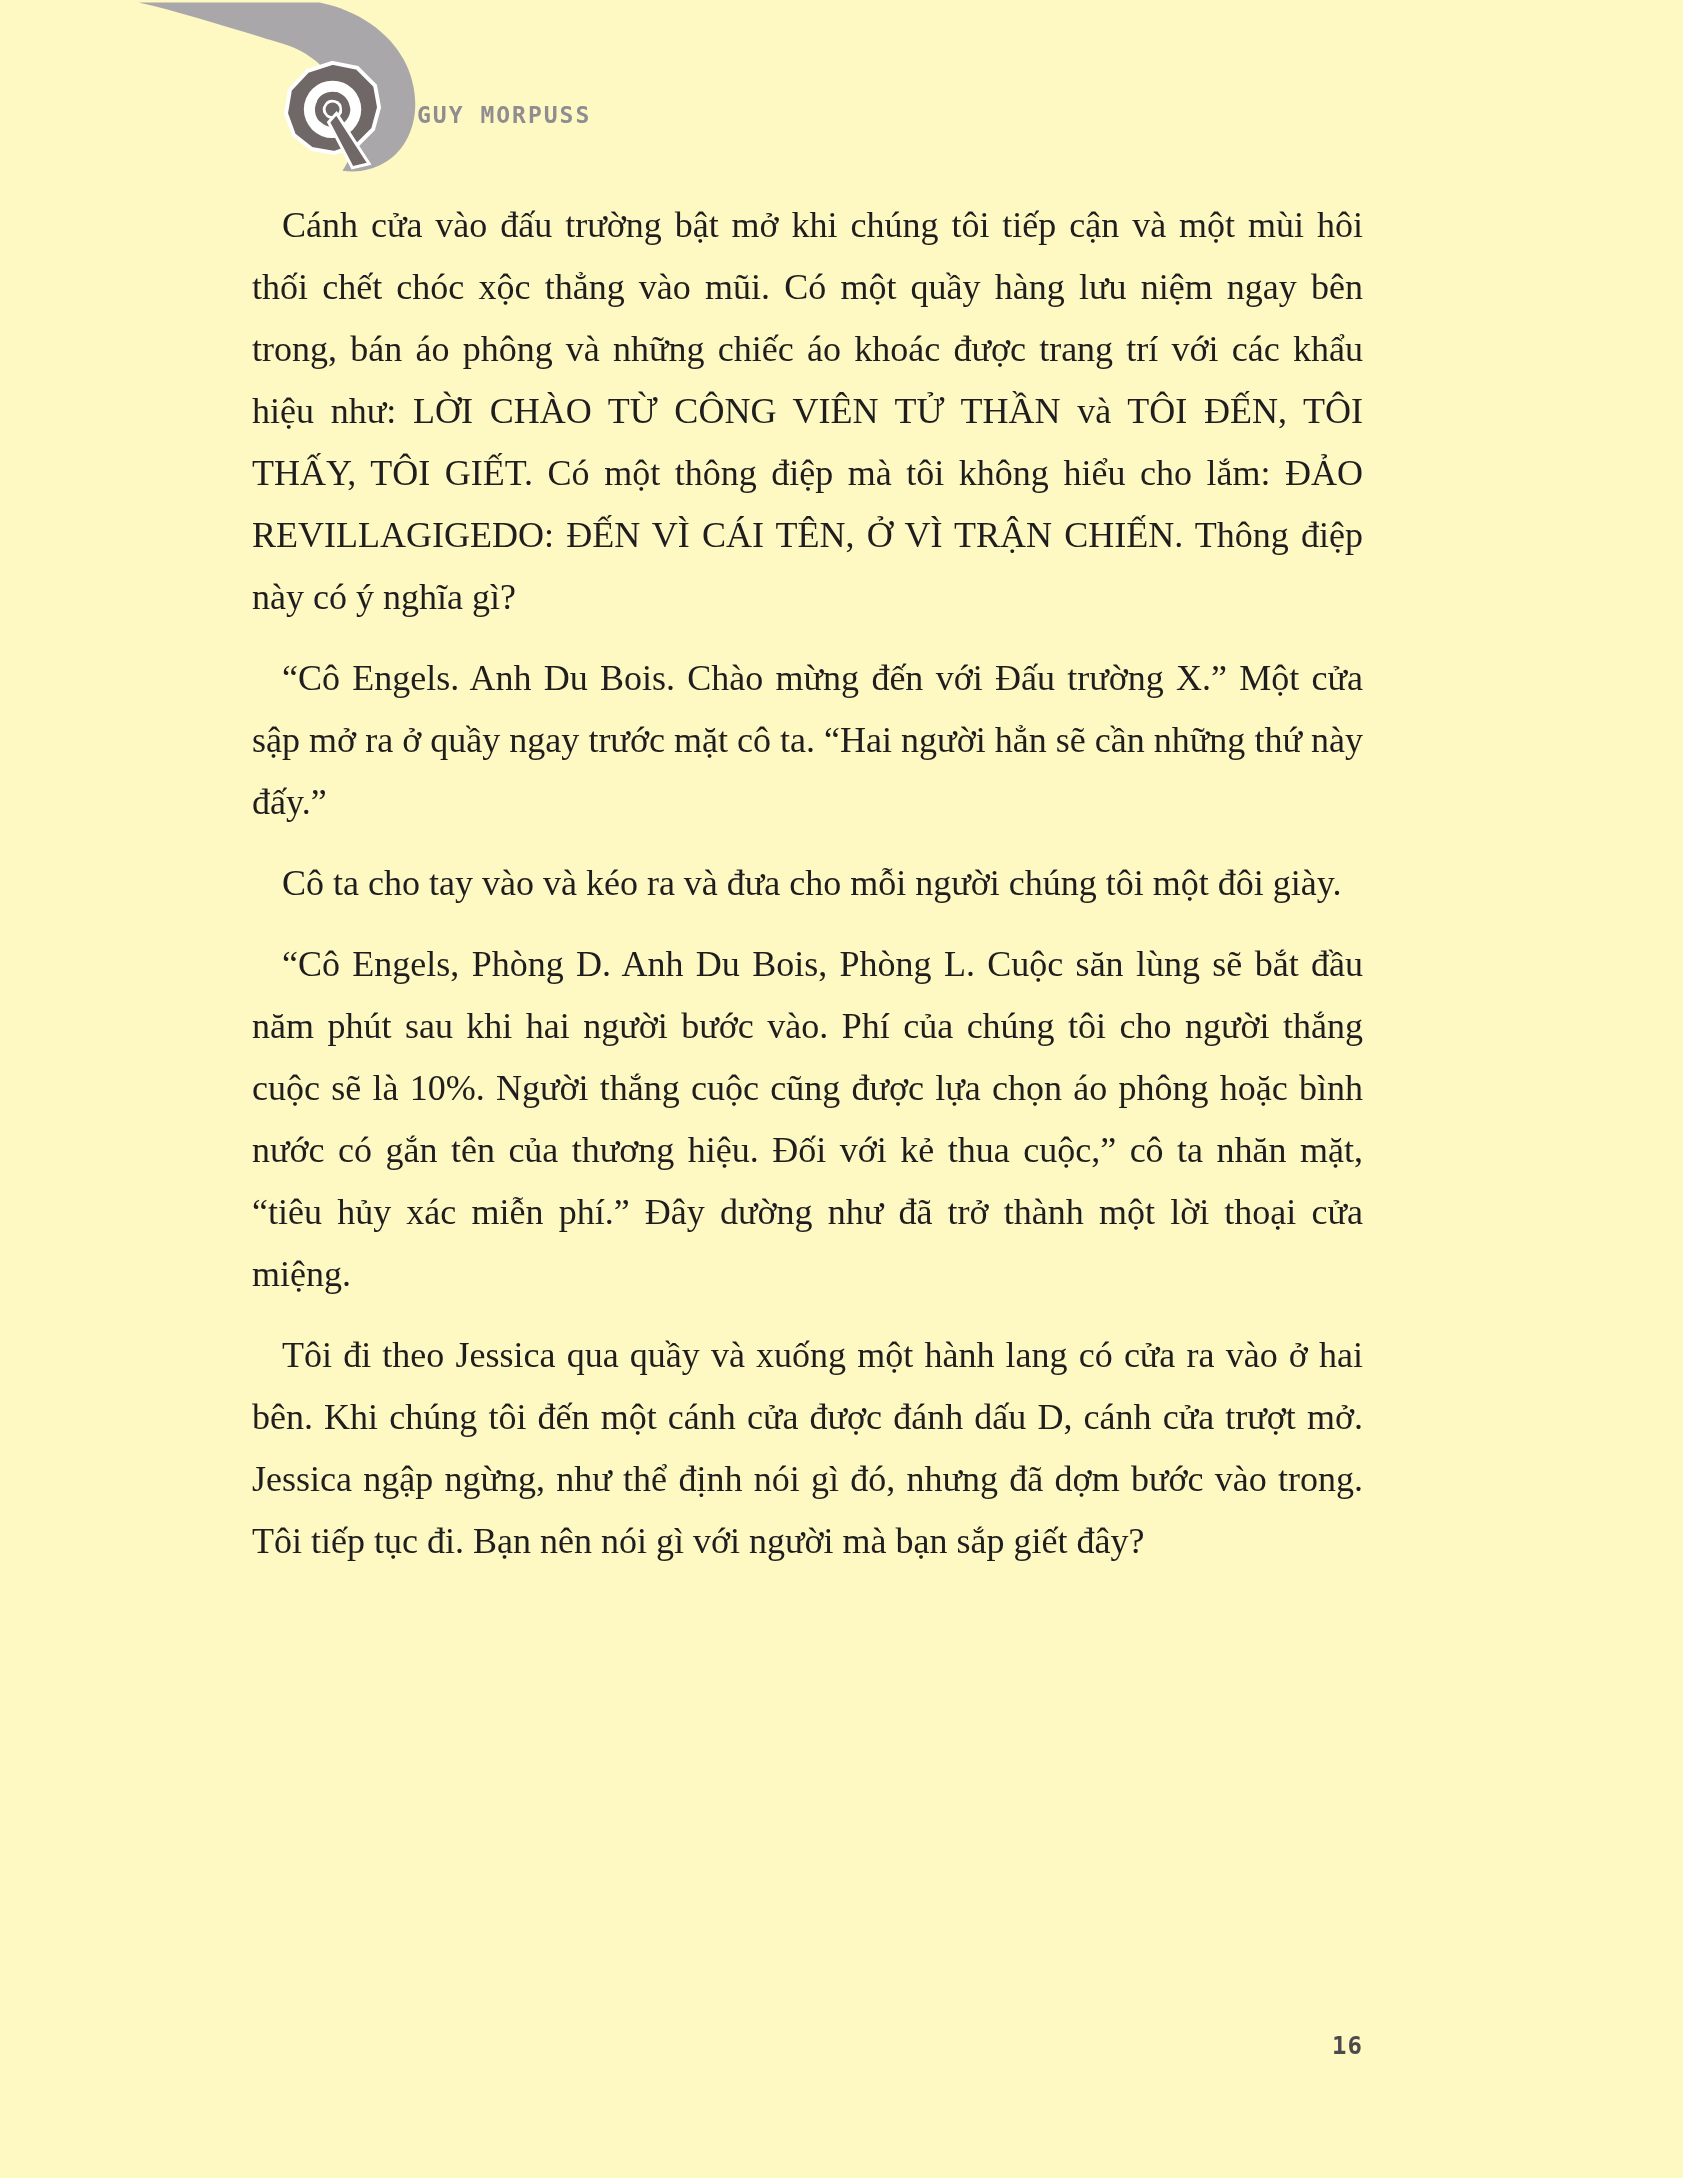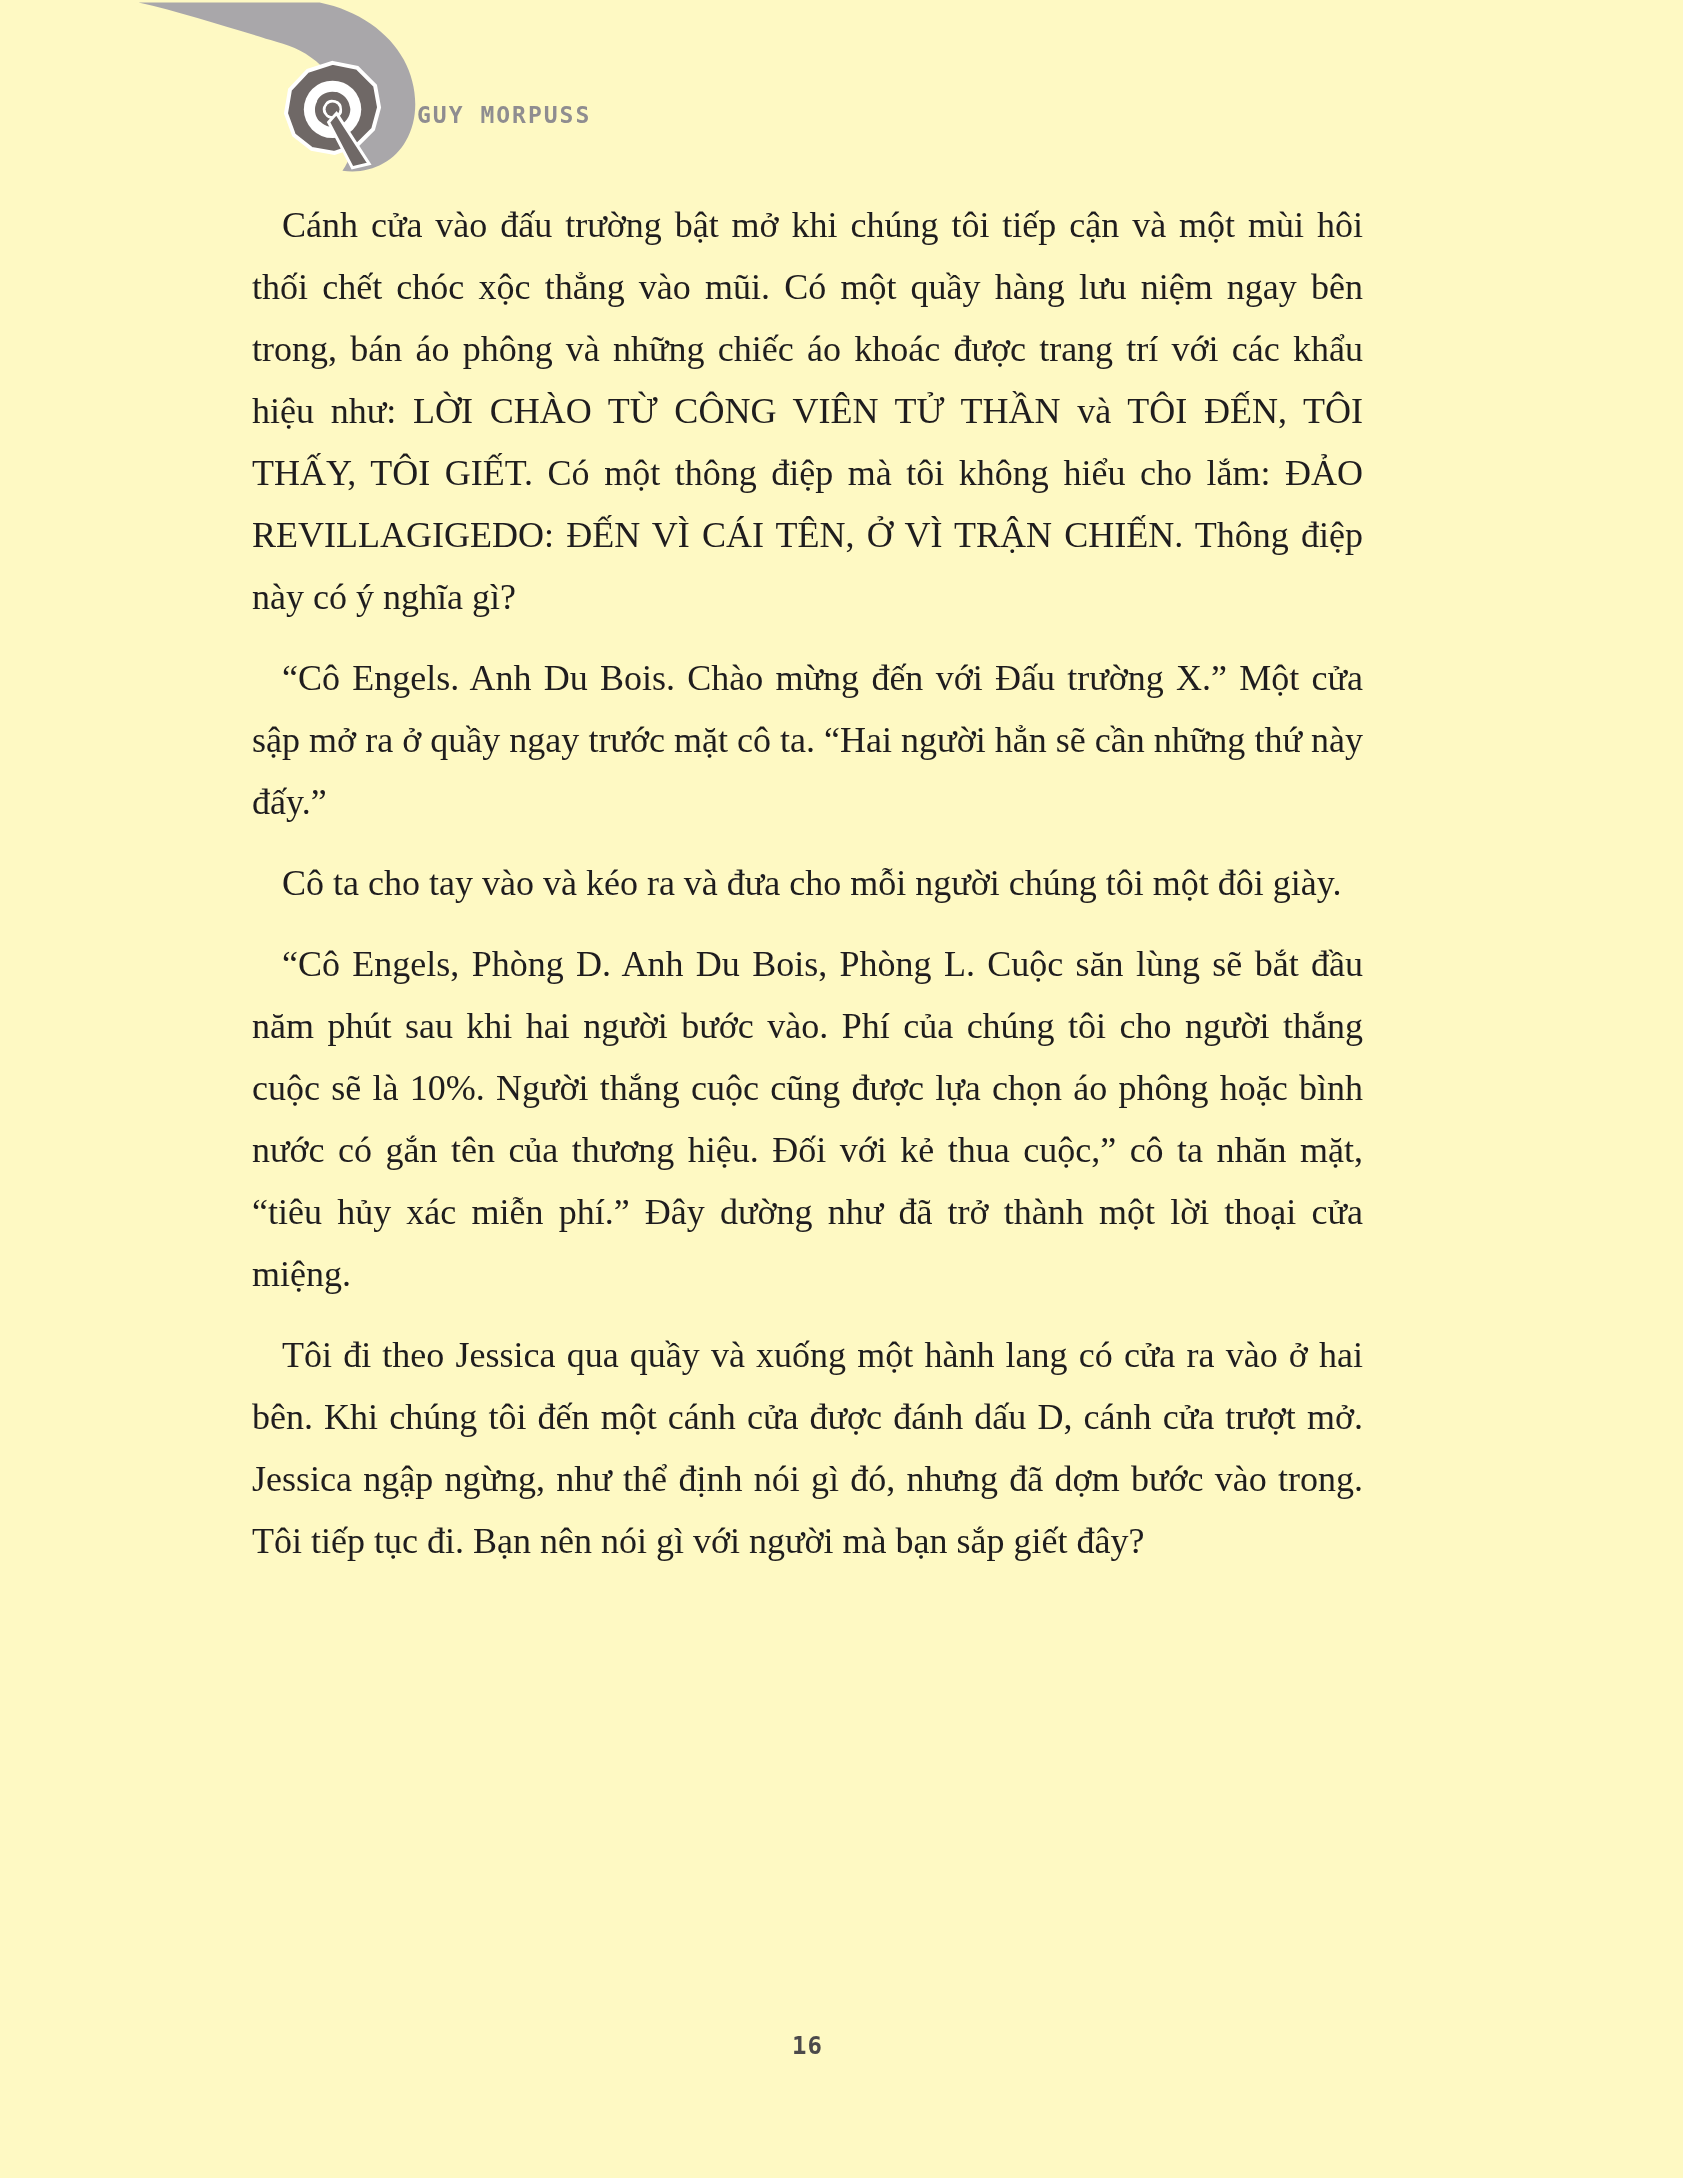--- a/index.html
+++ b/index.html
@@ -26,21 +26,21 @@
     font-size:36px;line-height:62px;
     text-align:justify;
   }
   .body-text p{
     margin:0 0 19px 0;
     text-indent:30px;
   }
   
   .page-number{
     position:absolute;left:252px;top:2032px;width:1111px;
-    text-align:center;
+    text-align:right;
     font-family:"DejaVu Sans Mono","Liberation Mono",monospace;
     font-weight:bold;font-size:24px;
     letter-spacing:1px;color:#4c4a4b;
   }
 </style>
 </head>
 <body>
 
 <div class="page">
 

